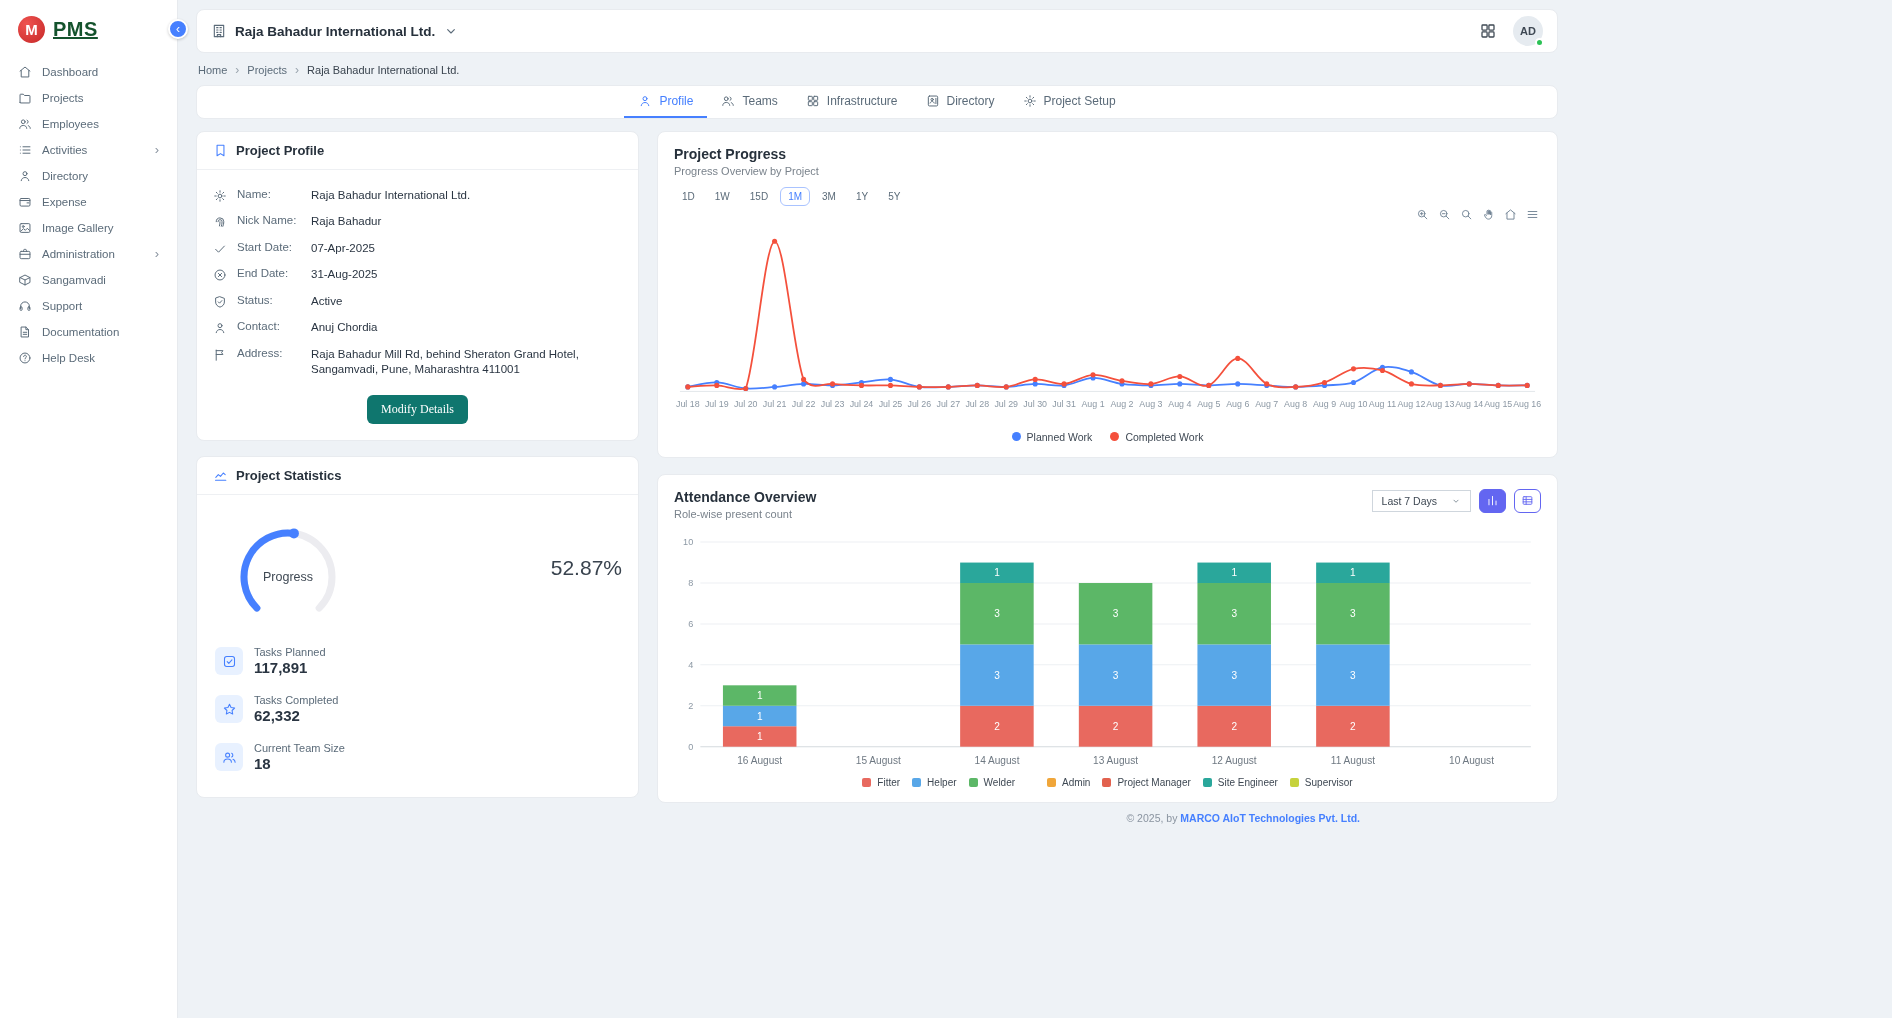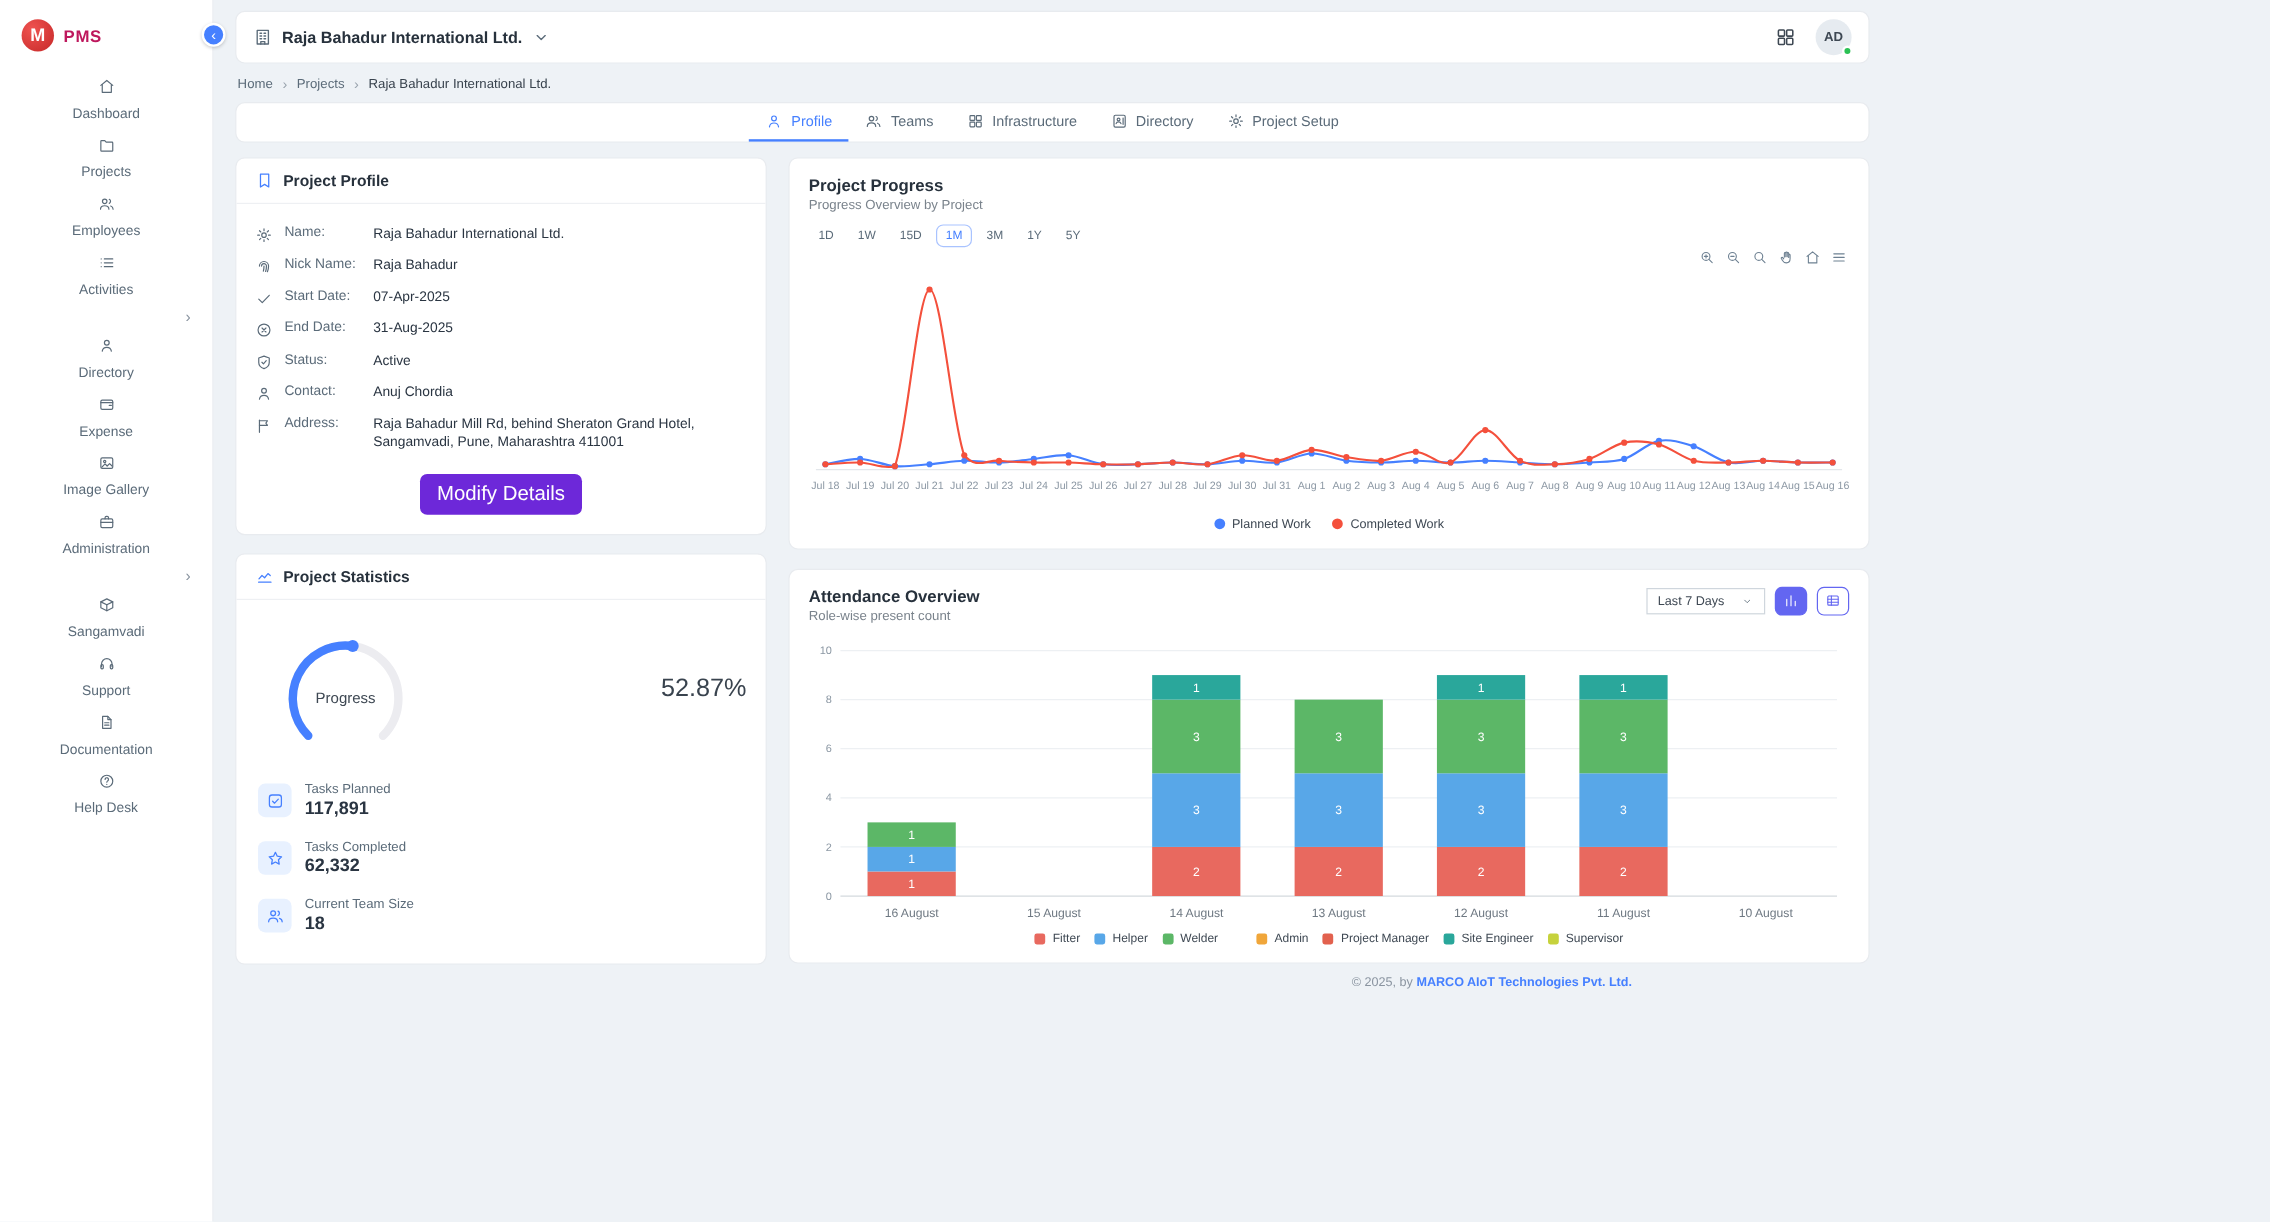--- a/index.html
+++ b/index.html
@@ -3,22 +3,22 @@
 <meta charset="utf-8">
 <style>
   *{margin:0;padding:0;box-sizing:border-box;}
   html,body{width:1892px;height:1018px;}
   body{font-family:"Liberation Sans","DejaVu Sans",sans-serif;background:#eef2f6;color:#1d2630;overflow:hidden;}
   .app{display:flex;width:100%;height:100%;position:relative;}
   
   .sidebar{width:178px;background:#fff;border-right:1px solid #e7eaee;flex-shrink:0;padding-top:10px;z-index:2;}
   .logo{display:flex;align-items:center;gap:8px;padding:6px 18px 16px;cursor:pointer;}
   .logo-mark{width:27px;height:27px;border-radius:50%;background:radial-gradient(circle at 32% 30%,#ef5350,#c62828);color:#fff;font-weight:bold;display:flex;align-items:center;justify-content:center;font-size:15px;}
-  .logo-text{font-size:14px;font-weight:bold;color:#be185d;letter-spacing:.5px;}
-  .side-item{display:flex;align-items:center;gap:10px;padding:6px 18px;color:#5b6b79;font-size:11.5px;cursor:pointer;line-height:13px;flex-direction:column;}
+  .logo-text{font-size:20px;font-weight:bold;color:#14532d;letter-spacing:.5px;text-decoration:underline;}
+  .side-item{display:flex;align-items:center;gap:10px;padding:6px 18px;color:#5b6b79;font-size:11.5px;cursor:pointer;line-height:13px;}
   .side-chev{margin-left:auto;color:#8a94a0;font-size:13px;line-height:10px;}
   .collapse-btn{position:absolute;left:168px;top:19px;width:20px;height:20px;border-radius:50%;background:#4680ff;color:#fff;border:2px solid #fff;font-size:12px;line-height:14px;display:flex;align-items:center;justify-content:center;cursor:pointer;z-index:5;box-shadow:0 1px 3px rgba(0,0,0,.2);}
   
   .ic{width:14px;height:14px;fill:none;stroke:currentColor;stroke-width:1.7;stroke-linecap:round;stroke-linejoin:round;flex-shrink:0;display:block;}
   
   main{flex:1;padding-left:18px;}
   .container{width:1362px;}
   .card{background:#fff;border:1px solid #e8ebef;border-radius:8px;}
   .topbar{height:44px;margin-top:9px;display:flex;align-items:center;justify-content:space-between;padding:0 14px;}
   .company{display:flex;align-items:center;gap:8px;font-size:13.5px;font-weight:600;color:#27313c;cursor:pointer;}
@@ -42,21 +42,21 @@
   .left-col{width:443px;flex-shrink:0;}
   .right-col{flex:1;min-width:0;}
   .card-head{display:flex;align-items:center;gap:8px;padding:11px 16px;border-bottom:1px solid #eef0f3;font-size:13px;font-weight:bold;color:#27313c;}
   .card-head .ic{color:#4680ff;width:15px;height:15px;}
   .card-body{padding:12px 16px 16px;}
   .field-row{display:grid;grid-template-columns:16px 66px 1fr;gap:8px;align-items:start;padding:5.5px 0;font-size:11.5px;}
   .field-row .ic{color:#5b6b79;margin-top:1px;}
   .field-label{color:#5b6b79;}
   .field-value{color:#2a3542;line-height:1.35;}
   .btn-row{text-align:center;margin-top:12px;}
-  .btn-primary{background:#6d28d9;color:#fff;border:none;border-radius:6px;padding:7px 14px;font-size:17px;cursor:pointer;font-family:Liberation Sans, sans-serif;}
+  .btn-primary{background:#0f766e;color:#fff;border:none;border-radius:6px;padding:7px 14px;font-size:12px;cursor:pointer;font-family:Liberation Serif, serif;}
   
   .stats-card{margin-top:15px;min-height:333px;}
   .gauge-wrap{display:flex;flex-direction:row;align-items:center;padding-top:8px;justify-content:space-between;}
   .gauge-label{font-size:12.5px;fill:#3e4853;}
   .gauge-value{font-size:21px;color:#39434e;margin-top:-16px;}
   .stat-row{display:flex;align-items:center;gap:11px;padding:9px 2px;}
   .stat-ic{width:28px;height:28px;border-radius:6px;background:#e8f1ff;color:#4680ff;display:flex;align-items:center;justify-content:center;}
   .stat-ic .ic{width:15px;height:15px;}
   .stat-label{font-size:11px;color:#5b6b79;}
   .stat-value{font-size:15px;font-weight:bold;color:#2a3542;margin-top:1px;}

